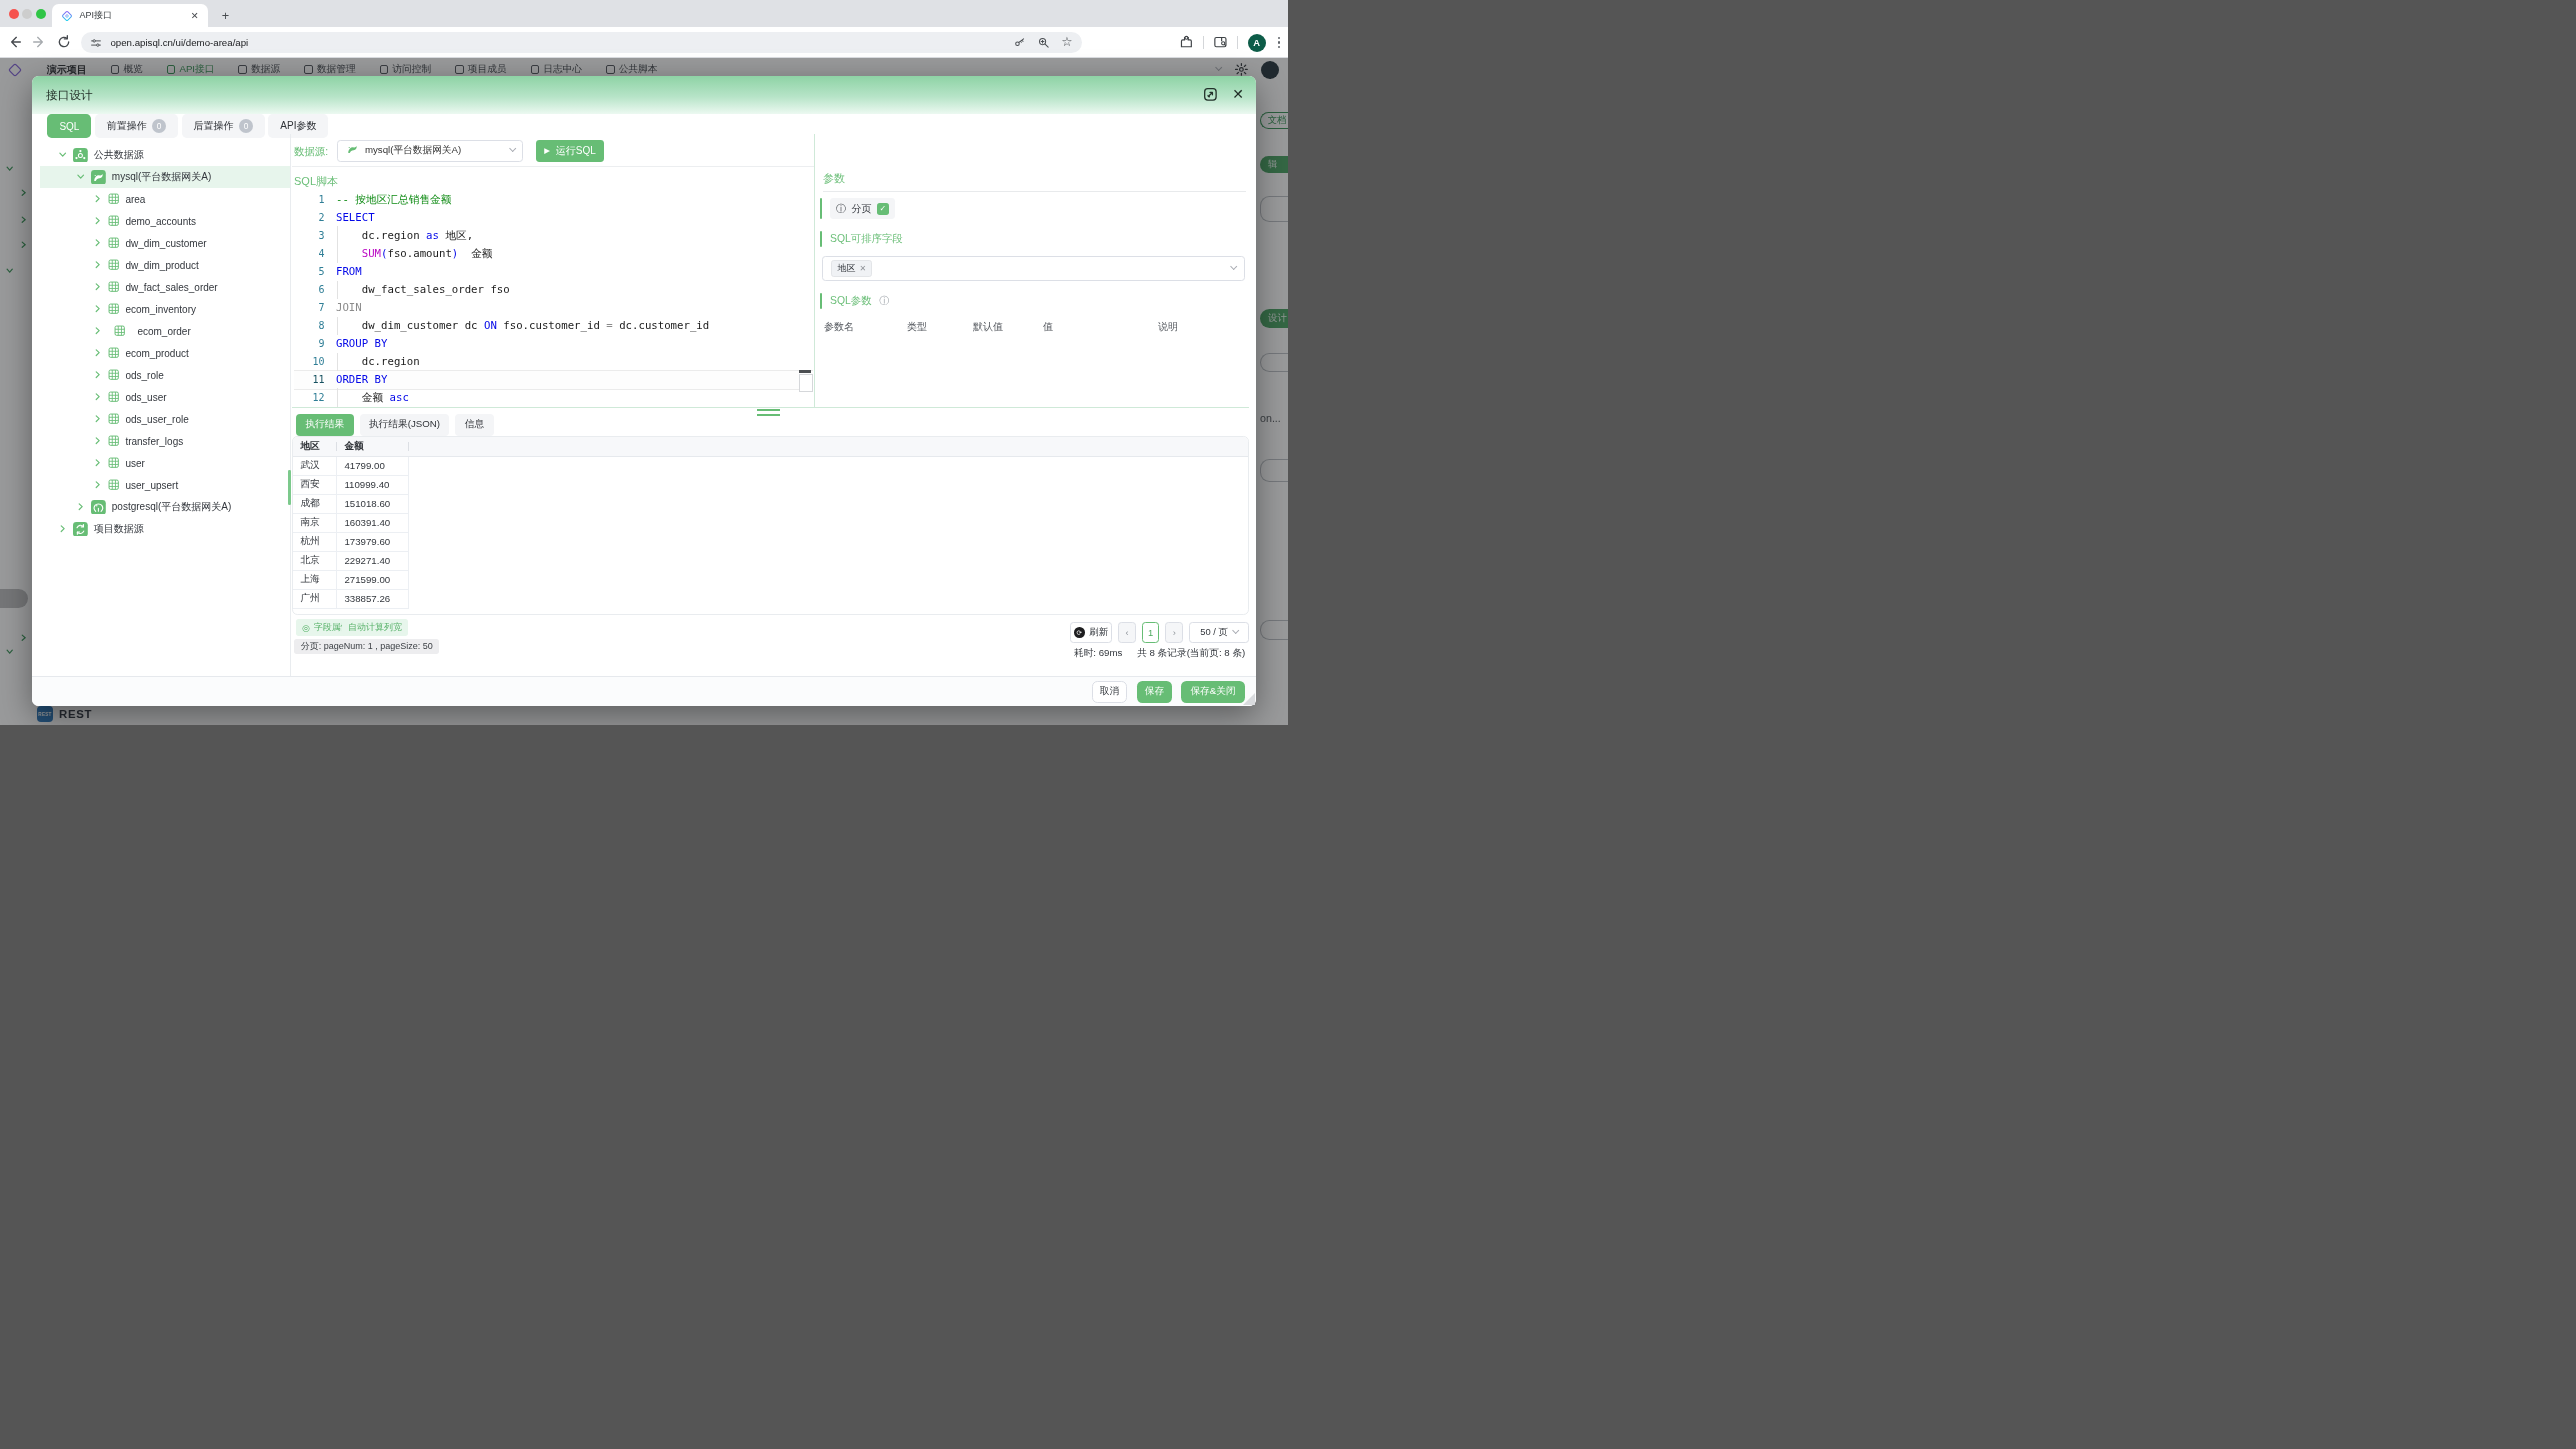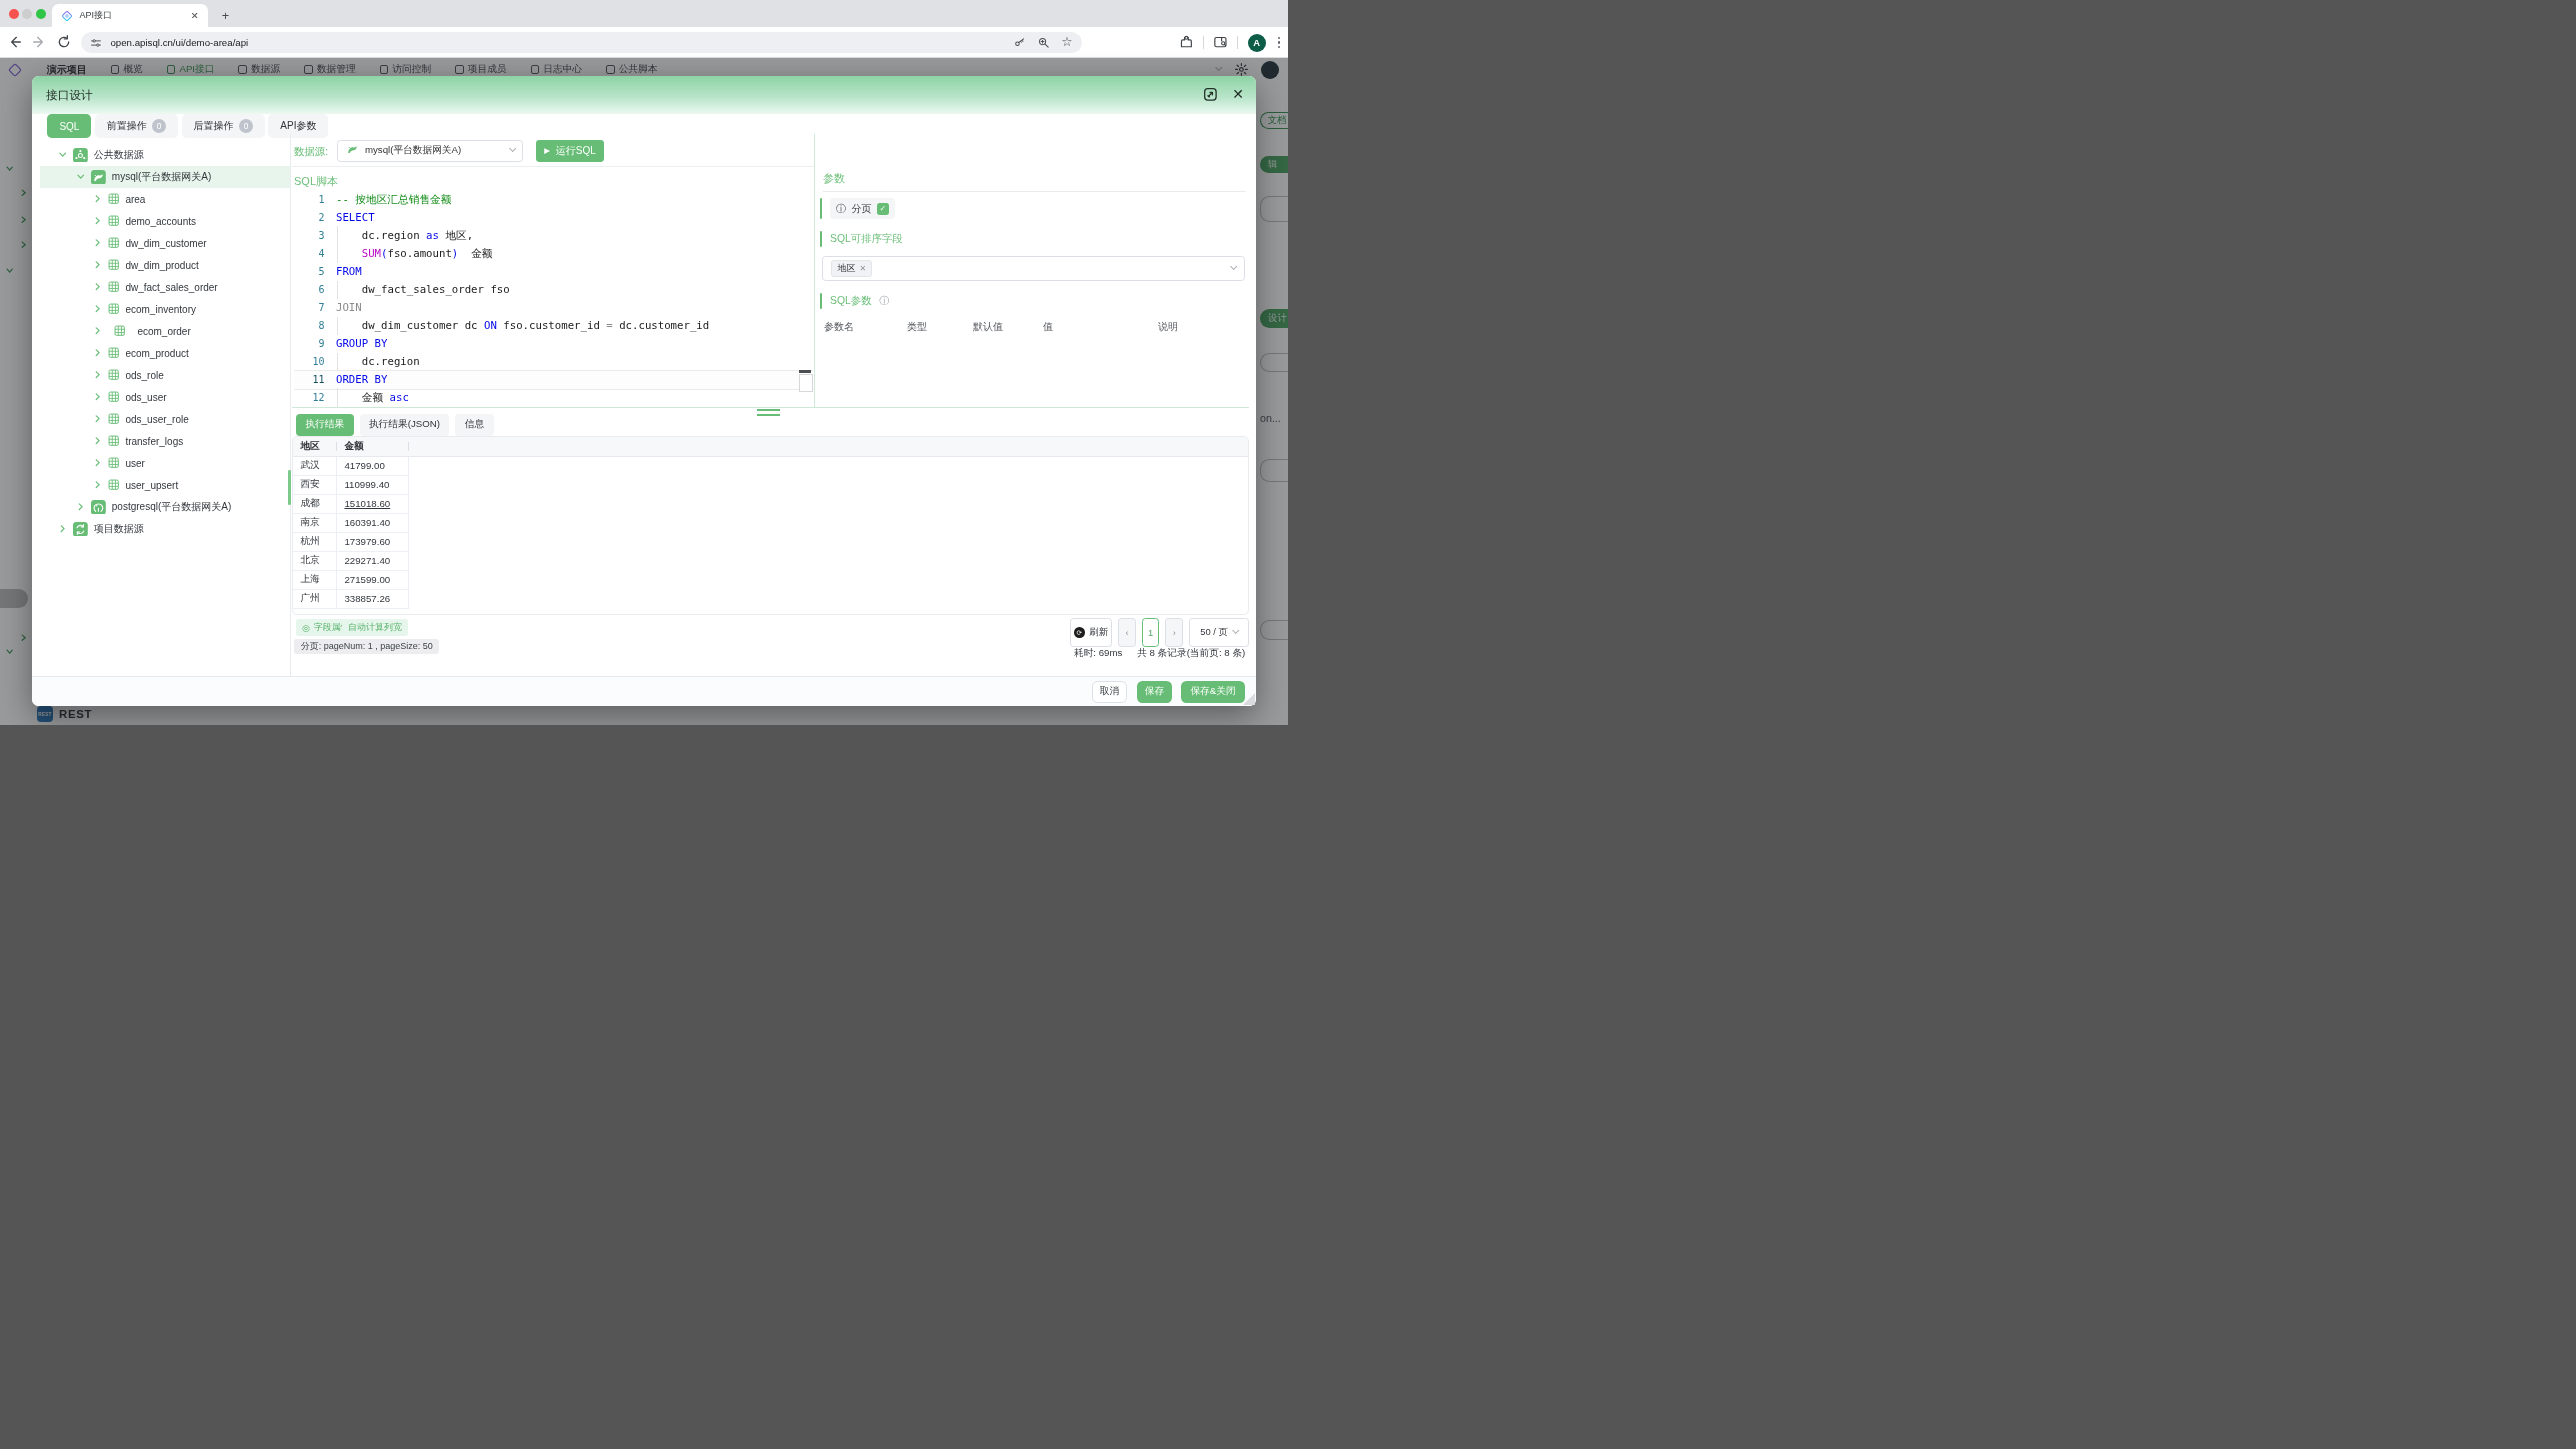--- a/index.html
+++ b/index.html
@@ -120,21 +120,21 @@
   .rtab.active { background: #67bd75; color: #fff; }
   .r-box { position: absolute; left: 260px; top: 360px; width: 957px; height: 179px; border: 0.7px solid #e9ecef; border-radius: 5.4px; background: #fff; overflow: hidden; }
   .r-head { position: relative; height: 19.5px; background: #f7f8fa; border-bottom: 0.7px solid #e6e9ed; display: flex; }
   .r-head .hc { font-size: 9.7px; color: #2f3237; font-weight: bold; display: flex; align-items: center; padding-left: 7.4px; position: relative; }
   .r-head .hc::after { content: ""; position: absolute; right: 0; top: 4.7px; height: 9.4px; width: 0.7px; background: #dcdfe4; }
   .rrow { display: flex; height: 19px; }
   .rrow .c { font-size: 9.7px; color: #33373d; display: flex; align-items: center; padding-left: 7.4px; border-bottom: 0.7px solid #eceff3; border-right: 0.7px solid #eceff3; }
   .r-chip { position: absolute; height: 17px; border-radius: 2.7px; background: #e7f6ec; color: #56b168; font-size: 9px; display: flex; align-items: center; gap: 4px; padding: 0 6px; top: 543px; }
   .pagechip { position: absolute; left: 262px; top: 563px; height: 15.4px; background: #ededef; border-radius: 2.7px; color: #3c4045; font-size: 9px; display: flex; align-items: center; padding: 0 6.7px; }
   .pgbar { position: absolute; top: 546px; height: 21px; display: flex; align-items: center; gap: 6px; }
-  .pgbtn { height: 29px; border: 0.7px solid #dcdfe6; border-radius: 3.4px; background: #fff; display: flex; align-items: center; justify-content: center; font-size: 9.4px; color: #33373d; }
+  .pgbtn { height: 21px; border: 0.7px solid #dcdfe6; border-radius: 3.4px; background: #fff; display: flex; align-items: center; justify-content: center; font-size: 9.4px; color: #33373d; }
   .refbtn { width: 42px; gap: 4.7px; }
   .refic { width: 10.7px; height: 10.7px; border-radius: 50%; background: #1d1d1f; color: #fff; font-size: 6.7px; display: flex; align-items: center; justify-content: center; }
   .arrbtn { width: 18px; background: #f5f6f8; color: #8f949b; font-size: 9.4px; }
   .curpage { width: 17.4px; border-color: #67bd75; color: #4ca95e; }
   .szsel { width: 60px; gap: 5.4px; }
   .stats { position: absolute; right: 10.7px; top: 571px; font-size: 9.7px; color: #33373d; }
   .stats b { font-weight: normal; margin-left: 12px; }
 
   
   .m-footer { position: absolute; left: 0; top: 600px; width: 100%; height: 30px; border-top: 0.7px solid #e6e9ed; background: #fbfcfd; border-radius: 0 0 6.7px 6.7px; }
@@ -722,21 +722,21 @@
           <div class="rrow">
             <div class="c" style="width: 44px;">武汉</div>
             <div class="c" style="width: 72px;">41799.00</div>
           </div>
           <div class="rrow">
             <div class="c" style="width: 44px;">西安</div>
             <div class="c" style="width: 72px;">110999.40</div>
           </div>
           <div class="rrow">
             <div class="c" style="width: 44px;">成都</div>
-            <div class="c" style="width: 72px; text-decoration: underline;">151018.60</div>
+            <div class="c" style="width: 72px;">151018.60</div>
           </div>
           <div class="rrow">
             <div class="c" style="width: 44px;">南京</div>
             <div class="c" style="width: 72px;">160391.40</div>
           </div>
           <div class="rrow">
             <div class="c" style="width: 44px;">杭州</div>
             <div class="c" style="width: 72px;">173979.60</div>
           </div>
           <div class="rrow">

